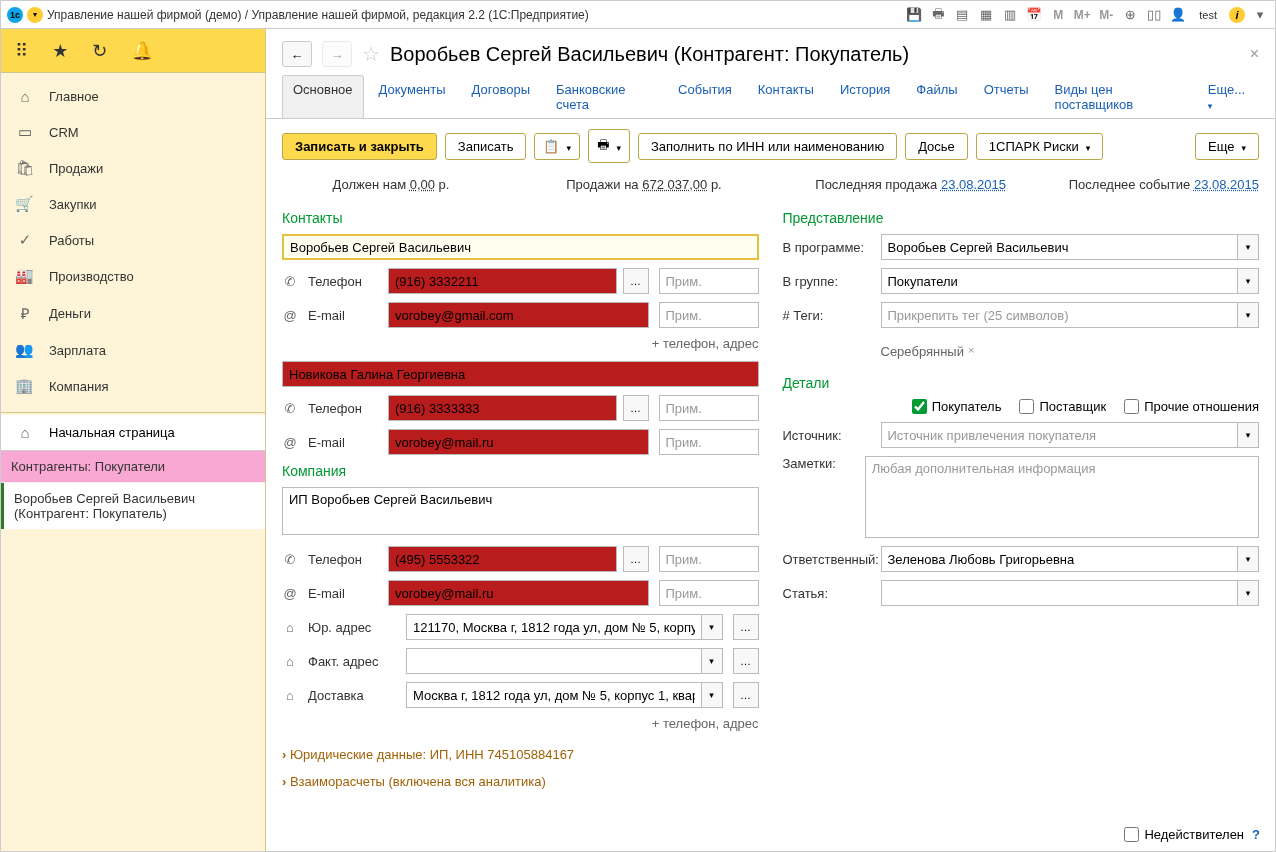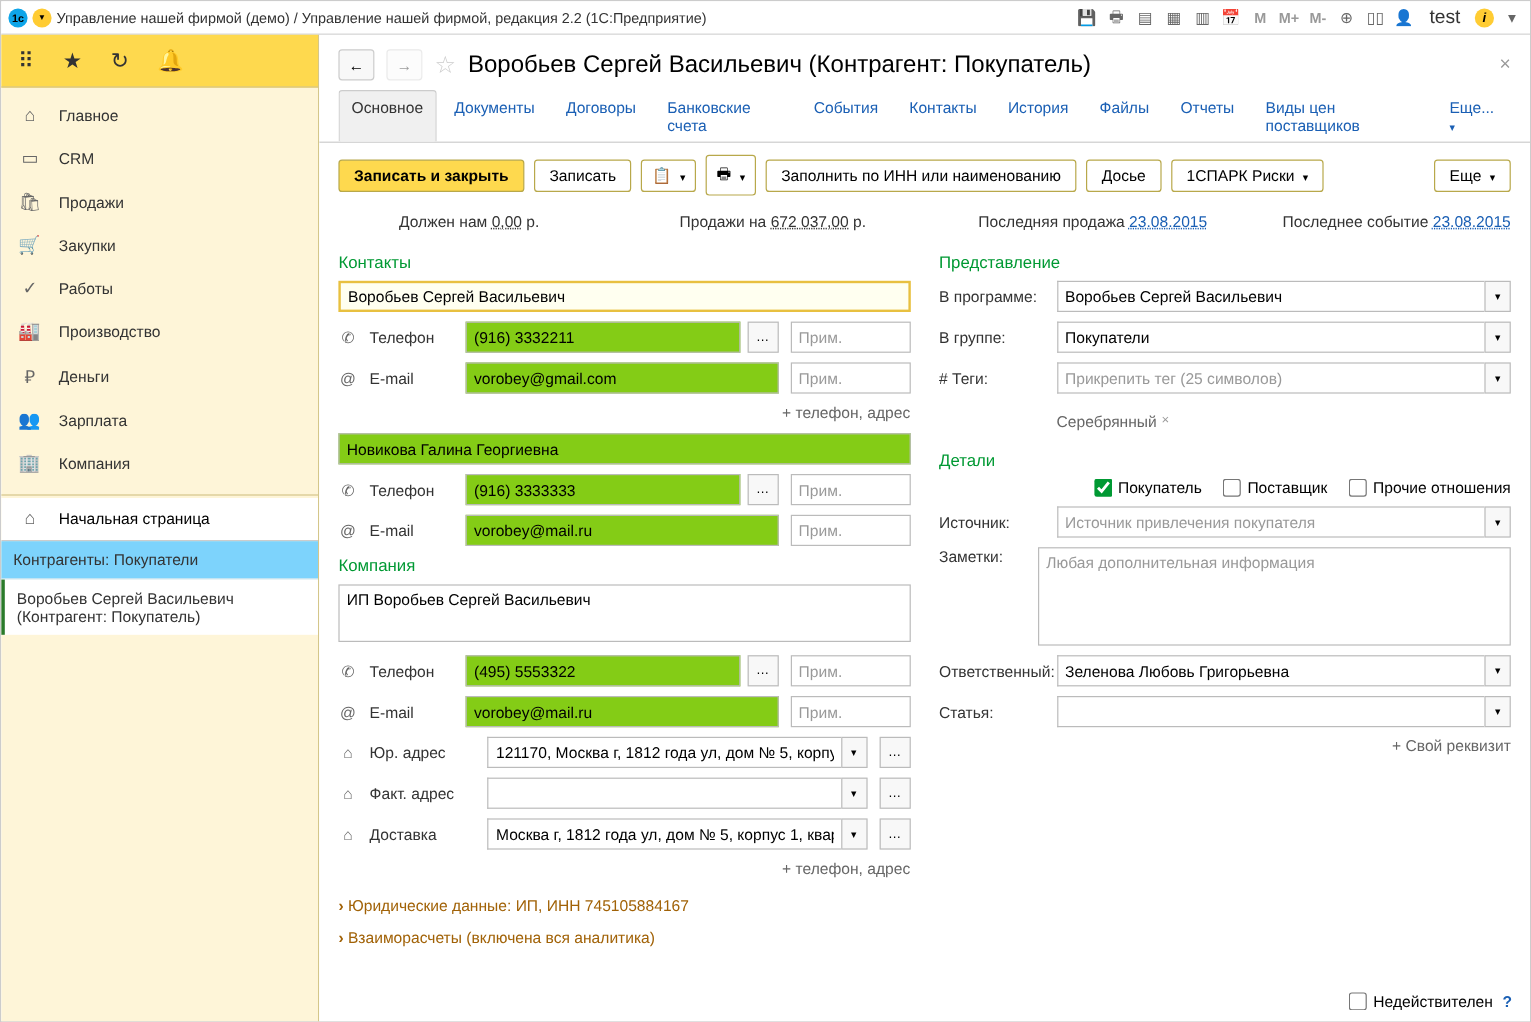--- a/index.html
+++ b/index.html
@@ -4,32 +4,32 @@
 <style>
 *{box-sizing:border-box;margin:0;padding:0;font-family:Arial,sans-serif;font-size:13px}
 body{background:#fff;width:1276px;height:852px;border:1px solid #ccc;overflow:hidden}
 .titlebar{height:28px;background:#fff;border-bottom:1px solid #ccc;display:flex;align-items:center;padding:0 6px;gap:4px}
 .tb-logo{width:16px;height:16px;background:#0ea5e9;border-radius:8px;font-size:9px;font-weight:bold;display:flex;align-items:center;justify-content:center}
 .tb-down{width:16px;height:16px;background:#fc3;border-radius:8px;display:flex;align-items:center;justify-content:center;font-size:8px}
 .tb-title{flex:1;font-size:12px;color:#333;white-space:nowrap}
 .tb-icons{display:flex;gap:6px;align-items:center}
 .tb-ic{width:18px;height:18px;display:flex;align-items:center;justify-content:center;color:#666;cursor:pointer;font-size:13px}
 .tb-m{font-weight:bold;color:#999;font-size:12px}
-.tb-user{color:#333;font-size:16px;padding:0 6px}
+.tb-user{color:#333;font-size:11px;padding:0 6px}
 .tb-info{width:16px;height:16px;background:#fc3;border-radius:8px;display:flex;align-items:center;justify-content:center;font-style:italic;font-weight:bold;font-size:11px}
 .layout{display:flex;height:824px}
 .sidebar{width:265px;background:#fef5d8;border-right:1px solid #d4c68a;display:flex;flex-direction:column}
 .sb-top{height:44px;background:#fed94e;display:flex;align-items:center;padding:0 14px;gap:24px;border-bottom:1px solid #d4c68a}
 .sb-top-ic{font-size:18px;color:#333;cursor:pointer}
 .sb-nav{padding:6px 0}
 .sb-item{display:flex;align-items:center;gap:14px;padding:9px 14px;cursor:pointer;color:#333}
 .sb-ic{width:20px;text-align:center;color:#666;font-size:15px}
 .sb-sep{height:1px;background:#d4c68a;margin:2px 0}
 .sb-home{background:#fff;border-bottom:1px solid #ccc;padding:9px 14px;display:flex;align-items:center;gap:14px}
-.sb-crumbs{background:#7dd3fc;padding:8px 10px;color:#333;border-bottom:1px solid #eee}
+.sb-crumbs{background:#f9a8d4;padding:8px 10px;color:#333;border-bottom:1px solid #eee}
 .sb-current{background:#fff;padding:8px 10px;border-left:3px solid #2a7a2a;color:#333}
 .content{flex:1;display:flex;flex-direction:column;background:#fff;overflow:auto}
 .hdr{padding:12px 16px 8px;display:flex;align-items:center;gap:10px}
 .nav-btn{width:30px;height:26px;border:1px solid #ccc;background:#f8f8f8;display:flex;align-items:center;justify-content:center;cursor:pointer;border-radius:3px}
 .nav-btn.dis{opacity:.4}
 .star{font-size:20px;color:#ccc;cursor:pointer}
 .hdr h1{font-size:20px;font-weight:normal;flex:1}
 .close-x{font-size:16px;color:#999;cursor:pointer}
 .tabs{display:flex;gap:4px;padding:0 16px;border-bottom:1px solid #ccc}
 .tab{padding:6px 10px;color:#1a5fb4;cursor:pointer;border:1px solid transparent;border-bottom:none}
@@ -41,21 +41,21 @@
 .btn.sm{padding:5px 8px}
 .btn .dd::after{content:"▾";font-size:9px;margin-left:3px}
 .spacer{flex:1}
 .infobar{display:flex;padding:4px 16px 12px;gap:35px}
 .info-cell{flex:1;text-align:center;color:#333}
 .info-cell .v{text-decoration:underline dotted}
 .info-cell.r{text-align:right}
 .body{display:flex;gap:24px;padding:0 16px 12px}
 .col{flex:1;min-width:0}
 .sec-title{color:#009933;font-size:14px;margin:6px 0 8px}
-.inp{width:100%;height:26px;border:1px solid #bbb;padding:0 6px;background:#84cc16}
+.inp{width:100%;height:26px;border:1px solid #bbb;padding:0 6px;background:#b91c1c}
 .inp.hl{border:2px solid #e8c040;background:#fffff0}
 .row{display:flex;align-items:center;gap:10px;margin-bottom:8px}
 .row-ic{width:16px;text-align:center;color:#666}
 .row-lbl{width:70px;color:#333}
 .row-lbl2{width:88px;color:#333}
 .inp-grp{display:flex;flex:1;gap:6px}
 .inp-grp .inp{flex:1}
 .inp-btn{width:26px;height:26px;border:1px solid #bbb;background:#f8f8f8;display:flex;align-items:center;justify-content:center;cursor:pointer;font-size:11px}
 .inp-place{width:100px}
 .inp-place input{width:100%;height:26px;border:1px solid #bbb;padding:0 6px;color:#999}
@@ -361,21 +361,20 @@
               <div class="dd">▾</div>
             </div>
           </div>
         <div class="row">
             <span class="row-lbl2">Статья:</span>
             <div class="sel">
               <input value="" style="">
               <div class="dd">▾</div>
             </div>
           </div>
-        <div class="addlink"><span class="gray">+ Свой реквизит</span></div>
       </div>
     </div>
 
     <div class="footer">
       <label class="chk">
           <input type="checkbox" style="">
           <span>Недействителен</span>
         </label>
       <span class="help">?</span>
     </div>

